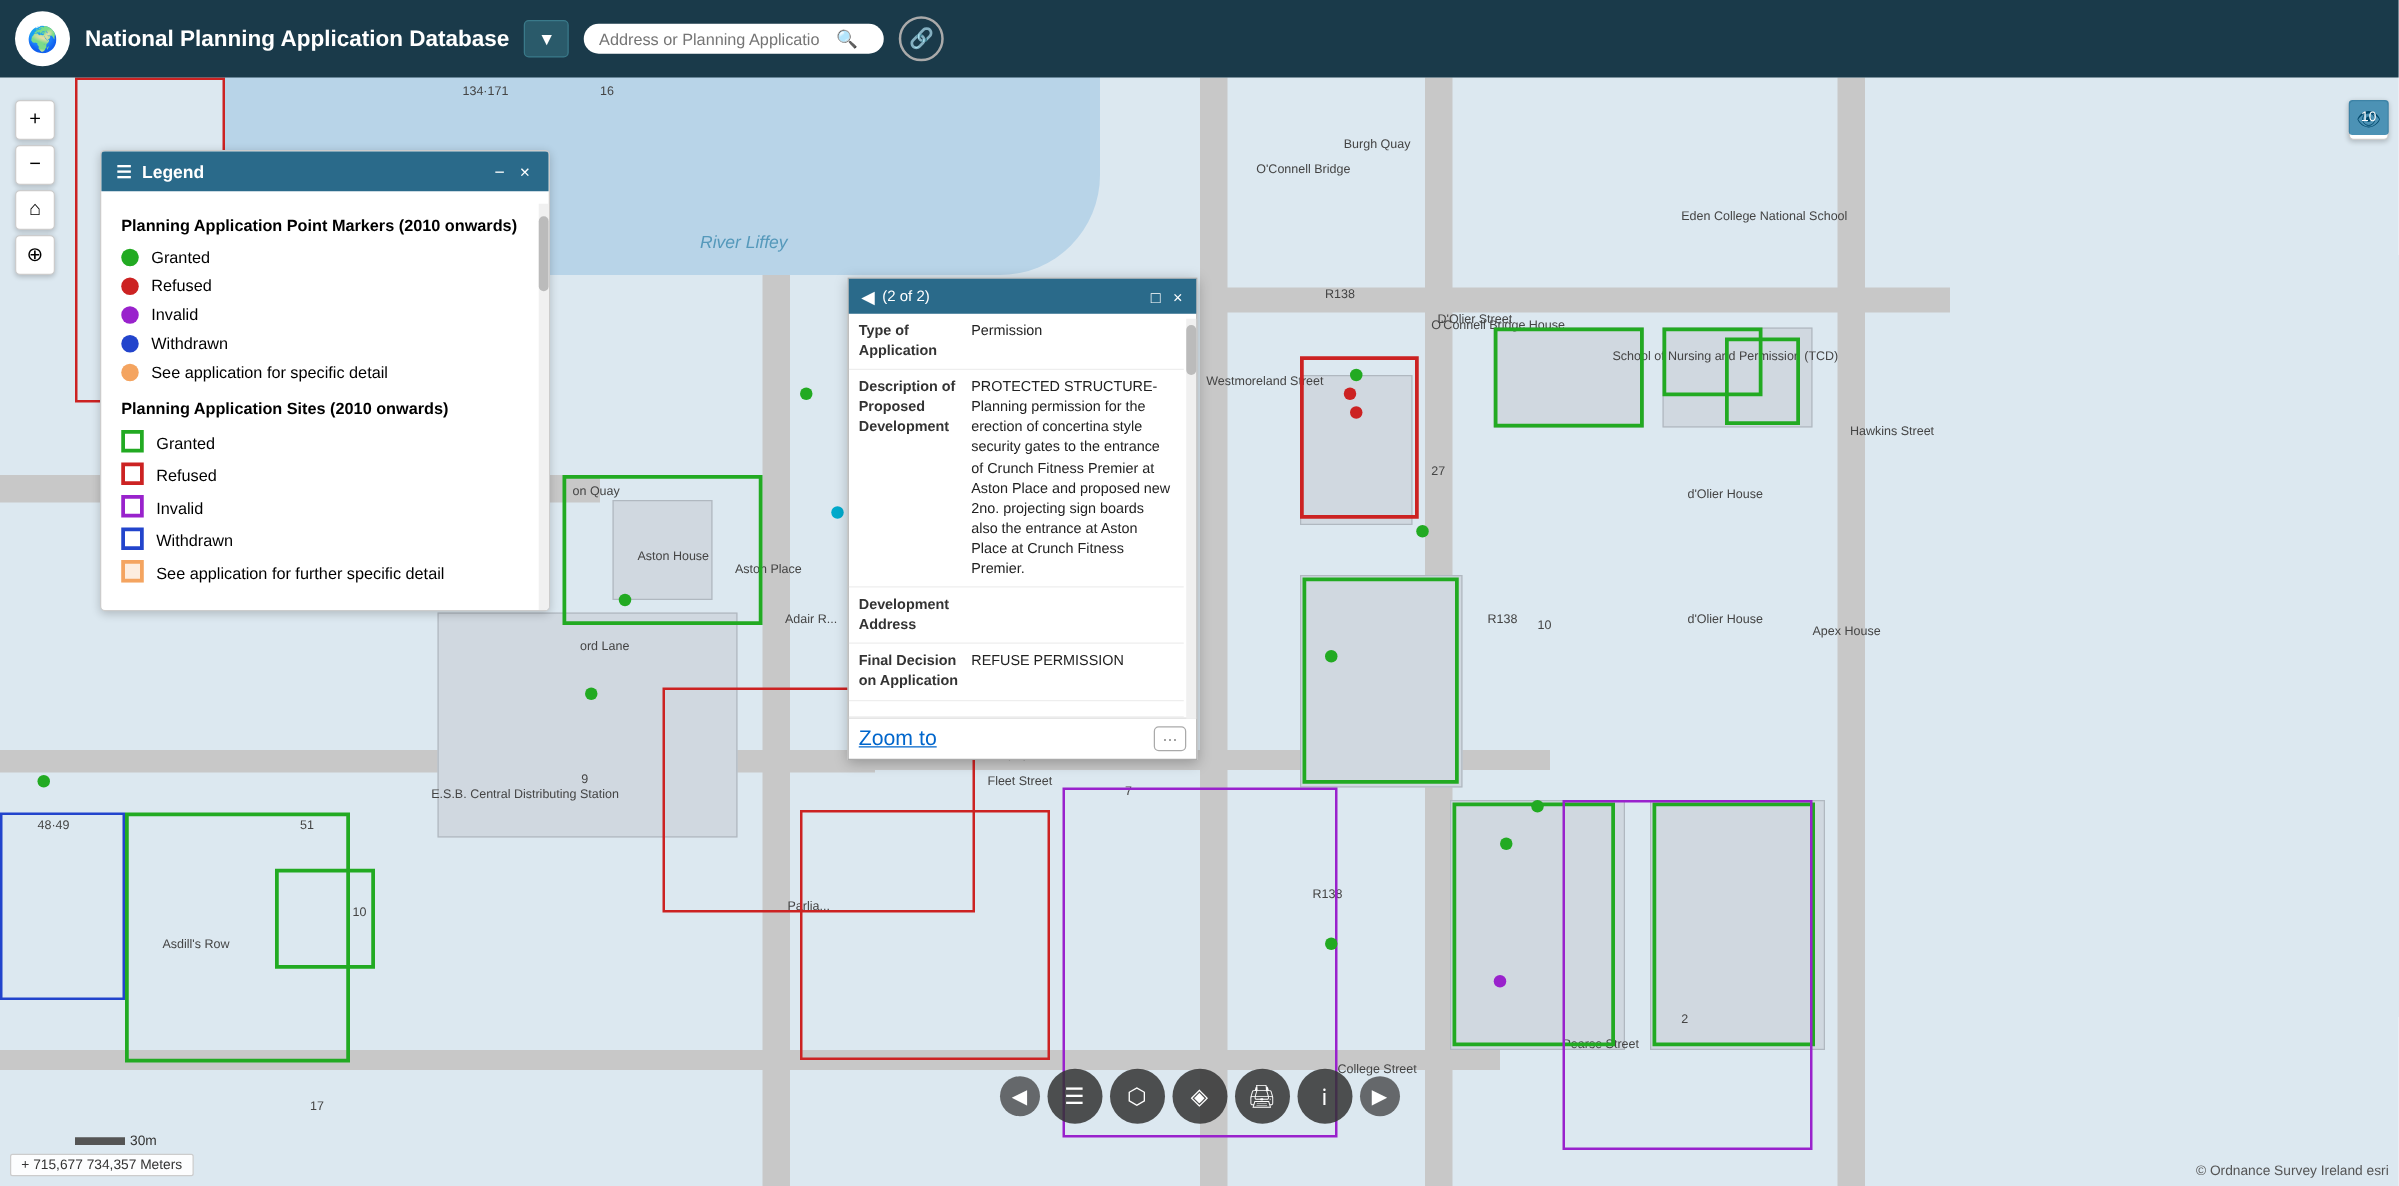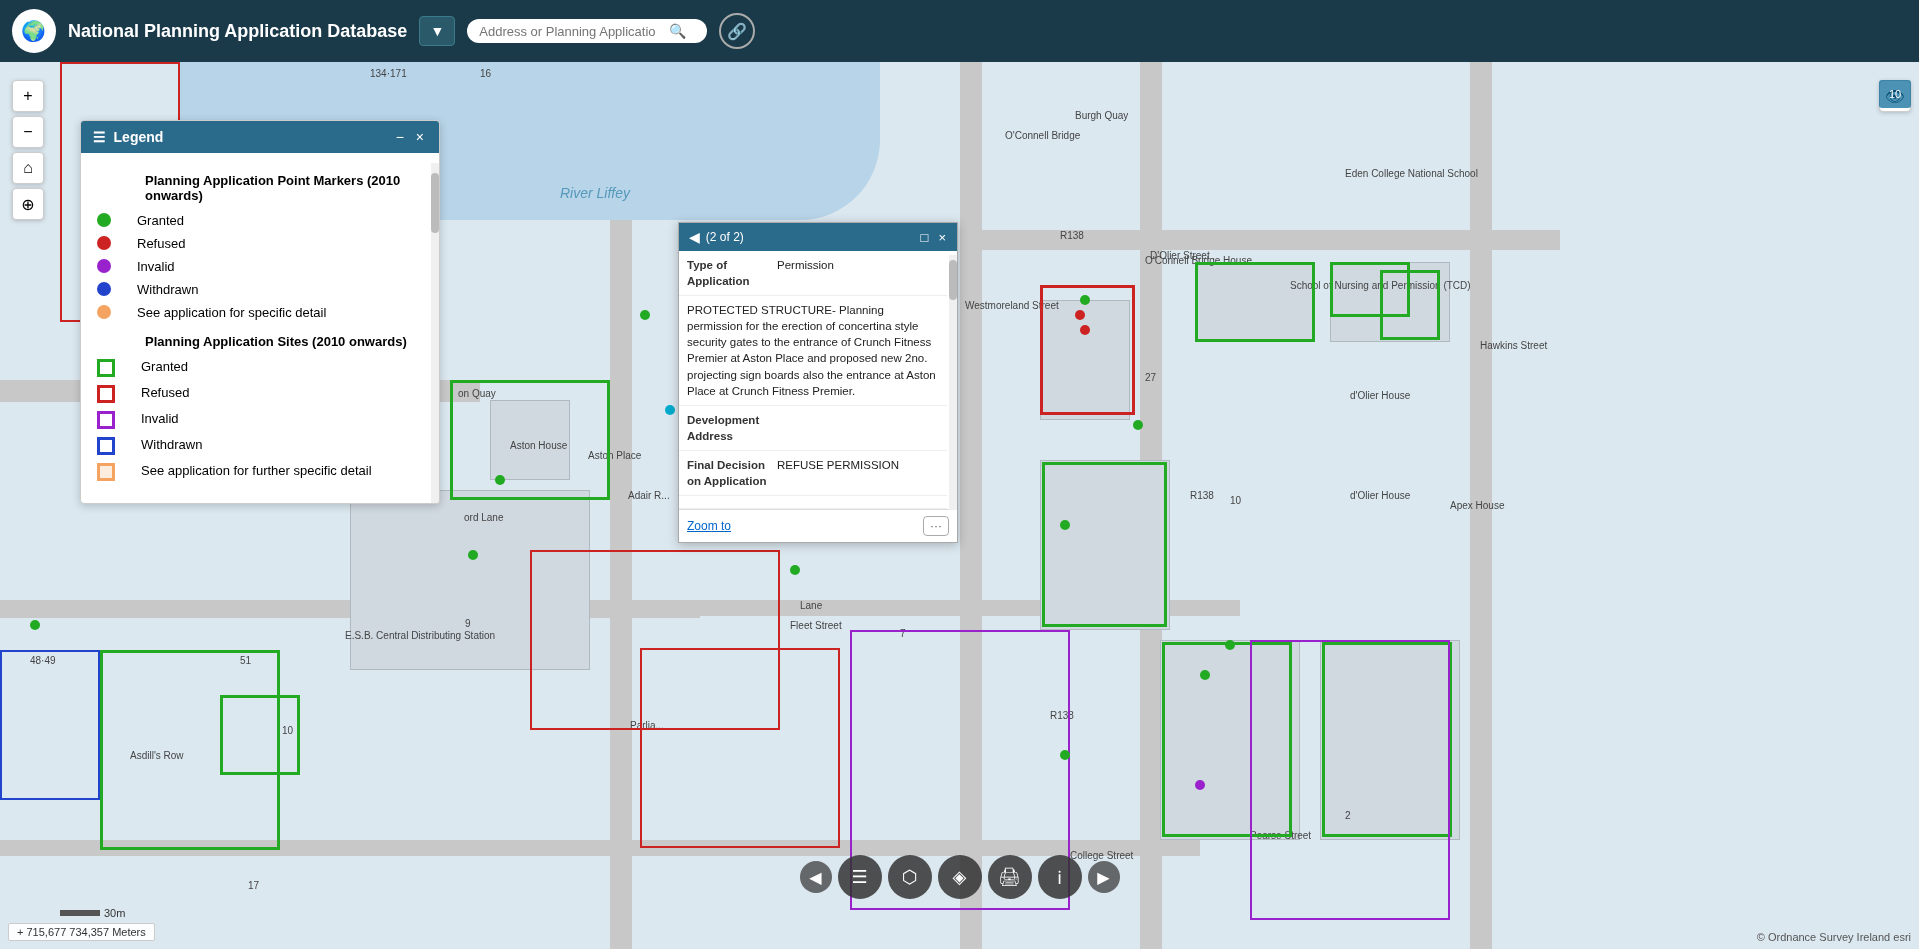--- a/index.html
+++ b/index.html
@@ -160,27 +160,26 @@
     #legend-body {
       padding: 14px 16px;
       font-size: 13px;
     }
 
     .legend-section-title {
       font-weight: bold;
       font-size: 13px;
       margin-bottom: 10px;
       margin-top: 6px;
-      margin-left: 48px;
     }
 
     .legend-item {
       display: flex;
-      align-items: flex-start;
-      gap: 26px;
+      align-items: flex-end;
+      gap: 10px;
       margin-bottom: 8px;
     }
 
     .legend-dot {
       width: 14px; height: 14px;
       border-radius: 50%;
       flex-shrink: 0;
     }
 
     .legend-square-outline {
@@ -288,21 +287,21 @@
       align-items: center;
       justify-content: space-between;
       padding: 6px 8px;
       border-top: 1px solid #ddd;
     }
 
     .popup-zoom-link {
       color: #0066cc;
       text-decoration: underline;
       cursor: pointer;
-      font-size: 12px;
+      font-size: 17px;
     }
 
     .popup-more-btn {
       background: none;
       border: 1px solid #aaa;
       border-radius: 4px;
       padding: 2px 6px;
       cursor: pointer;
       font-size: 12px;
       color: #555;
@@ -657,20 +656,21 @@
 
     <div style="position:absolute; right:0; top:32px; width:8px; bottom:32px; background:#f0f0f0; z-index:5;">
       <div style="width:8px; height:40px; background:#bbb; border-radius:4px; margin-top:5px;"></div>
     </div>
     <div id="popup-body" style="padding-right:10px;">
       <div class="popup-row">
         <div class="popup-row-label">Type of Application</div>
         <div class="popup-row-value">Permission</div>
       </div>
       <div class="popup-row">
+        <div class="popup-row-label">Description of Proposed Development</div>
         <div class="popup-row-value">PROTECTED STRUCTURE- Planning permission for the erection of concertina style security gates to the entrance of Crunch Fitness Premier at Aston Place and proposed new 2no. projecting sign boards also the entrance at Aston Place at Crunch Fitness Premier.</div>
       </div>
       <div class="popup-row">
         <div class="popup-row-label">Development Address</div>
         <div class="popup-row-value"></div>
       </div>
       <div class="popup-row">
         <div class="popup-row-label">Final Decision on Application</div>
         <div class="popup-row-value">REFUSE PERMISSION</div>
       </div>

